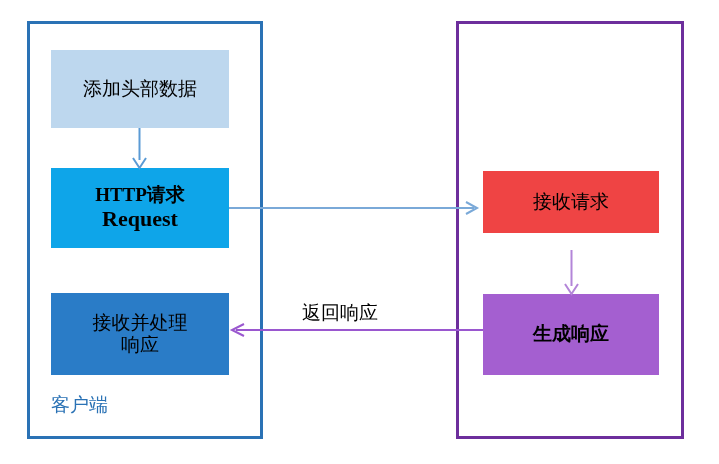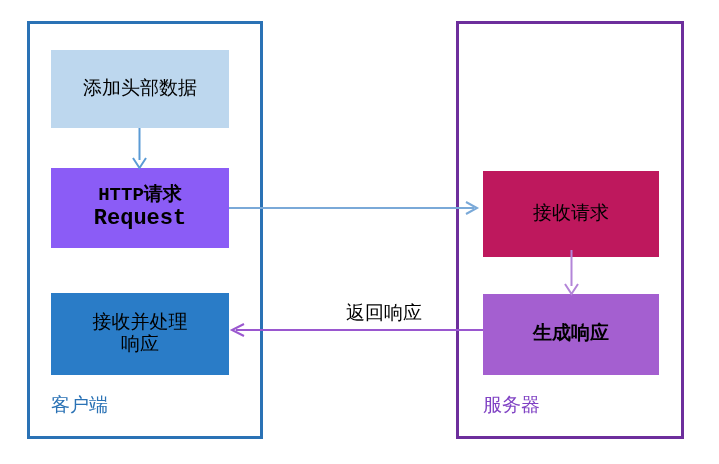--- a/index.html
+++ b/index.html
@@ -5,21 +5,21 @@
   html, body {
     margin: 0;
     padding: 0;
     background: #ffffff;
   }
   #canvas {
     position: relative;
     width: 719px;
     height: 464px;
     background: #ffffff;
-    font-family: Liberation Mono, monospace;
+    font-family: Liberation Serif, serif;
     overflow: hidden;
   }
 
   
   .panel {
     position: absolute;
     box-sizing: border-box;
     background: transparent;
   }
   #client-panel {
@@ -60,29 +60,29 @@
   .box.bold-cn .line-cn {
     font-weight: 700;
   }
 
   #box-add-header {
     left: 51px; top: 50px; width: 178px; height: 78px;
     background: #bdd7ee;
   }
   #box-http-request {
     left: 51px; top: 168px; width: 178px; height: 80px;
-    background: #8b5cf6;
+    background: #0ea5e9;
   }
   #box-receive-process {
     left: 51px; top: 293px; width: 178px; height: 82px;
     background: #2a7cc7;
   }
   #box-receive-request {
-    left: 483px; top: 171px; width: 176px; height: 86px;
-    background: #be185d;
+    left: 483px; top: 171px; width: 176px; height: 62px;
+    background: #ef4444;
   }
   #box-generate-response {
     left: 483px; top: 294px; width: 176px; height: 81px;
     background: #a45fd0;
     gap: 10px;
   }
 
   
   .panel-caption {
     position: absolute;
@@ -101,21 +101,21 @@
   }
 
   
   .arrow-label {
     position: absolute;
     font-size: 19px;
     color: #000000;
     white-space: nowrap;
   }
   #label-send-request { left: 305px; top: 174px; }
-  #label-return-response { left: 302px; top: 300px; margin-left: 44px; }
+  #label-return-response { left: 302px; top: 300px; }
 
   
   #connectors {
     position: absolute;
     left: 0; top: 0;
     width: 719px;
     height: 464px;
     pointer-events: none;
   }
 </style>
@@ -145,21 +145,20 @@
   <div class="panel" id="server-panel"></div>
 
   <div class="box" id="box-receive-request">
     <span class="line-cn">接收请求</span>
   </div>
 
   <div class="box bold-cn" id="box-generate-response">
     <span class="line-cn">生成响应</span>
   </div>
 
-  <div class="panel-caption" id="caption-server">服务器</div>
 
   <div class="arrow-label" id="label-return-response">返回响应</div>
 
   <svg id="connectors" viewBox="0 0 719 464" xmlns="http://www.w3.org/2000/svg">
 
     <g>
       <line x1="139.5" y1="128" x2="139.5" y2="160" stroke="#5b9bd5" stroke-width="2"></line>
       <path d="M 133 158 L 139.5 168 L 146 158" fill="none" stroke="#5b9bd5" stroke-width="2"></path>
     </g>
 

